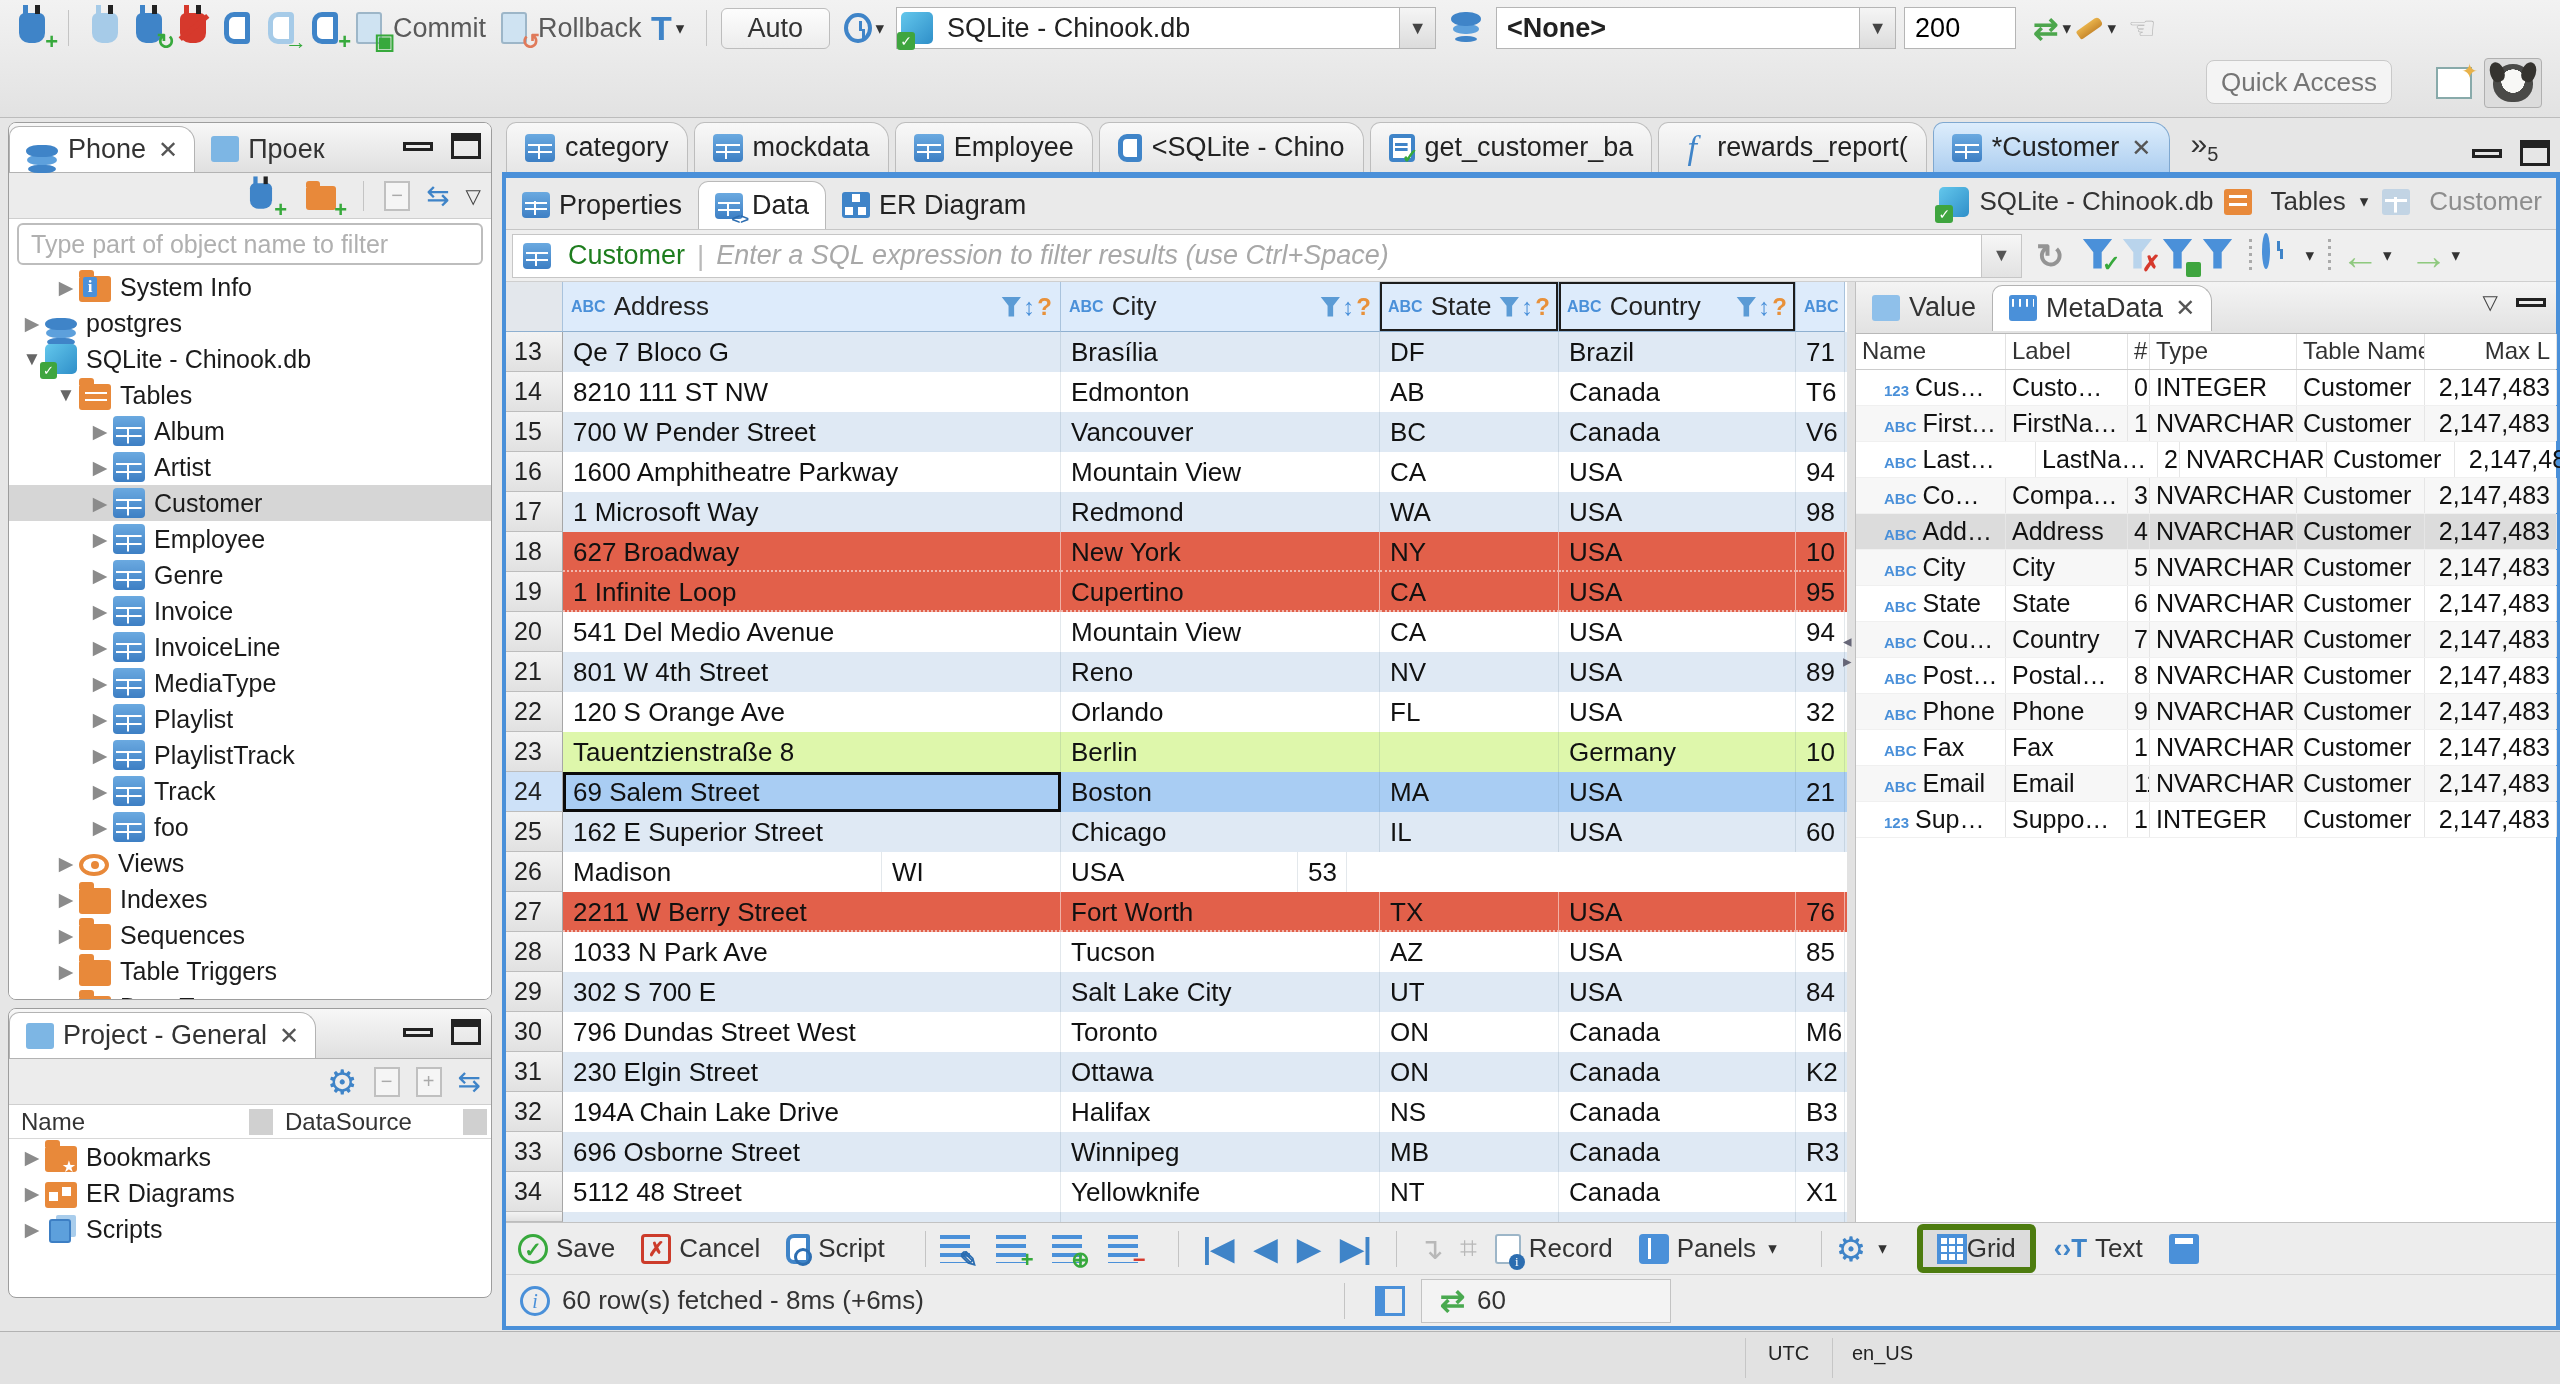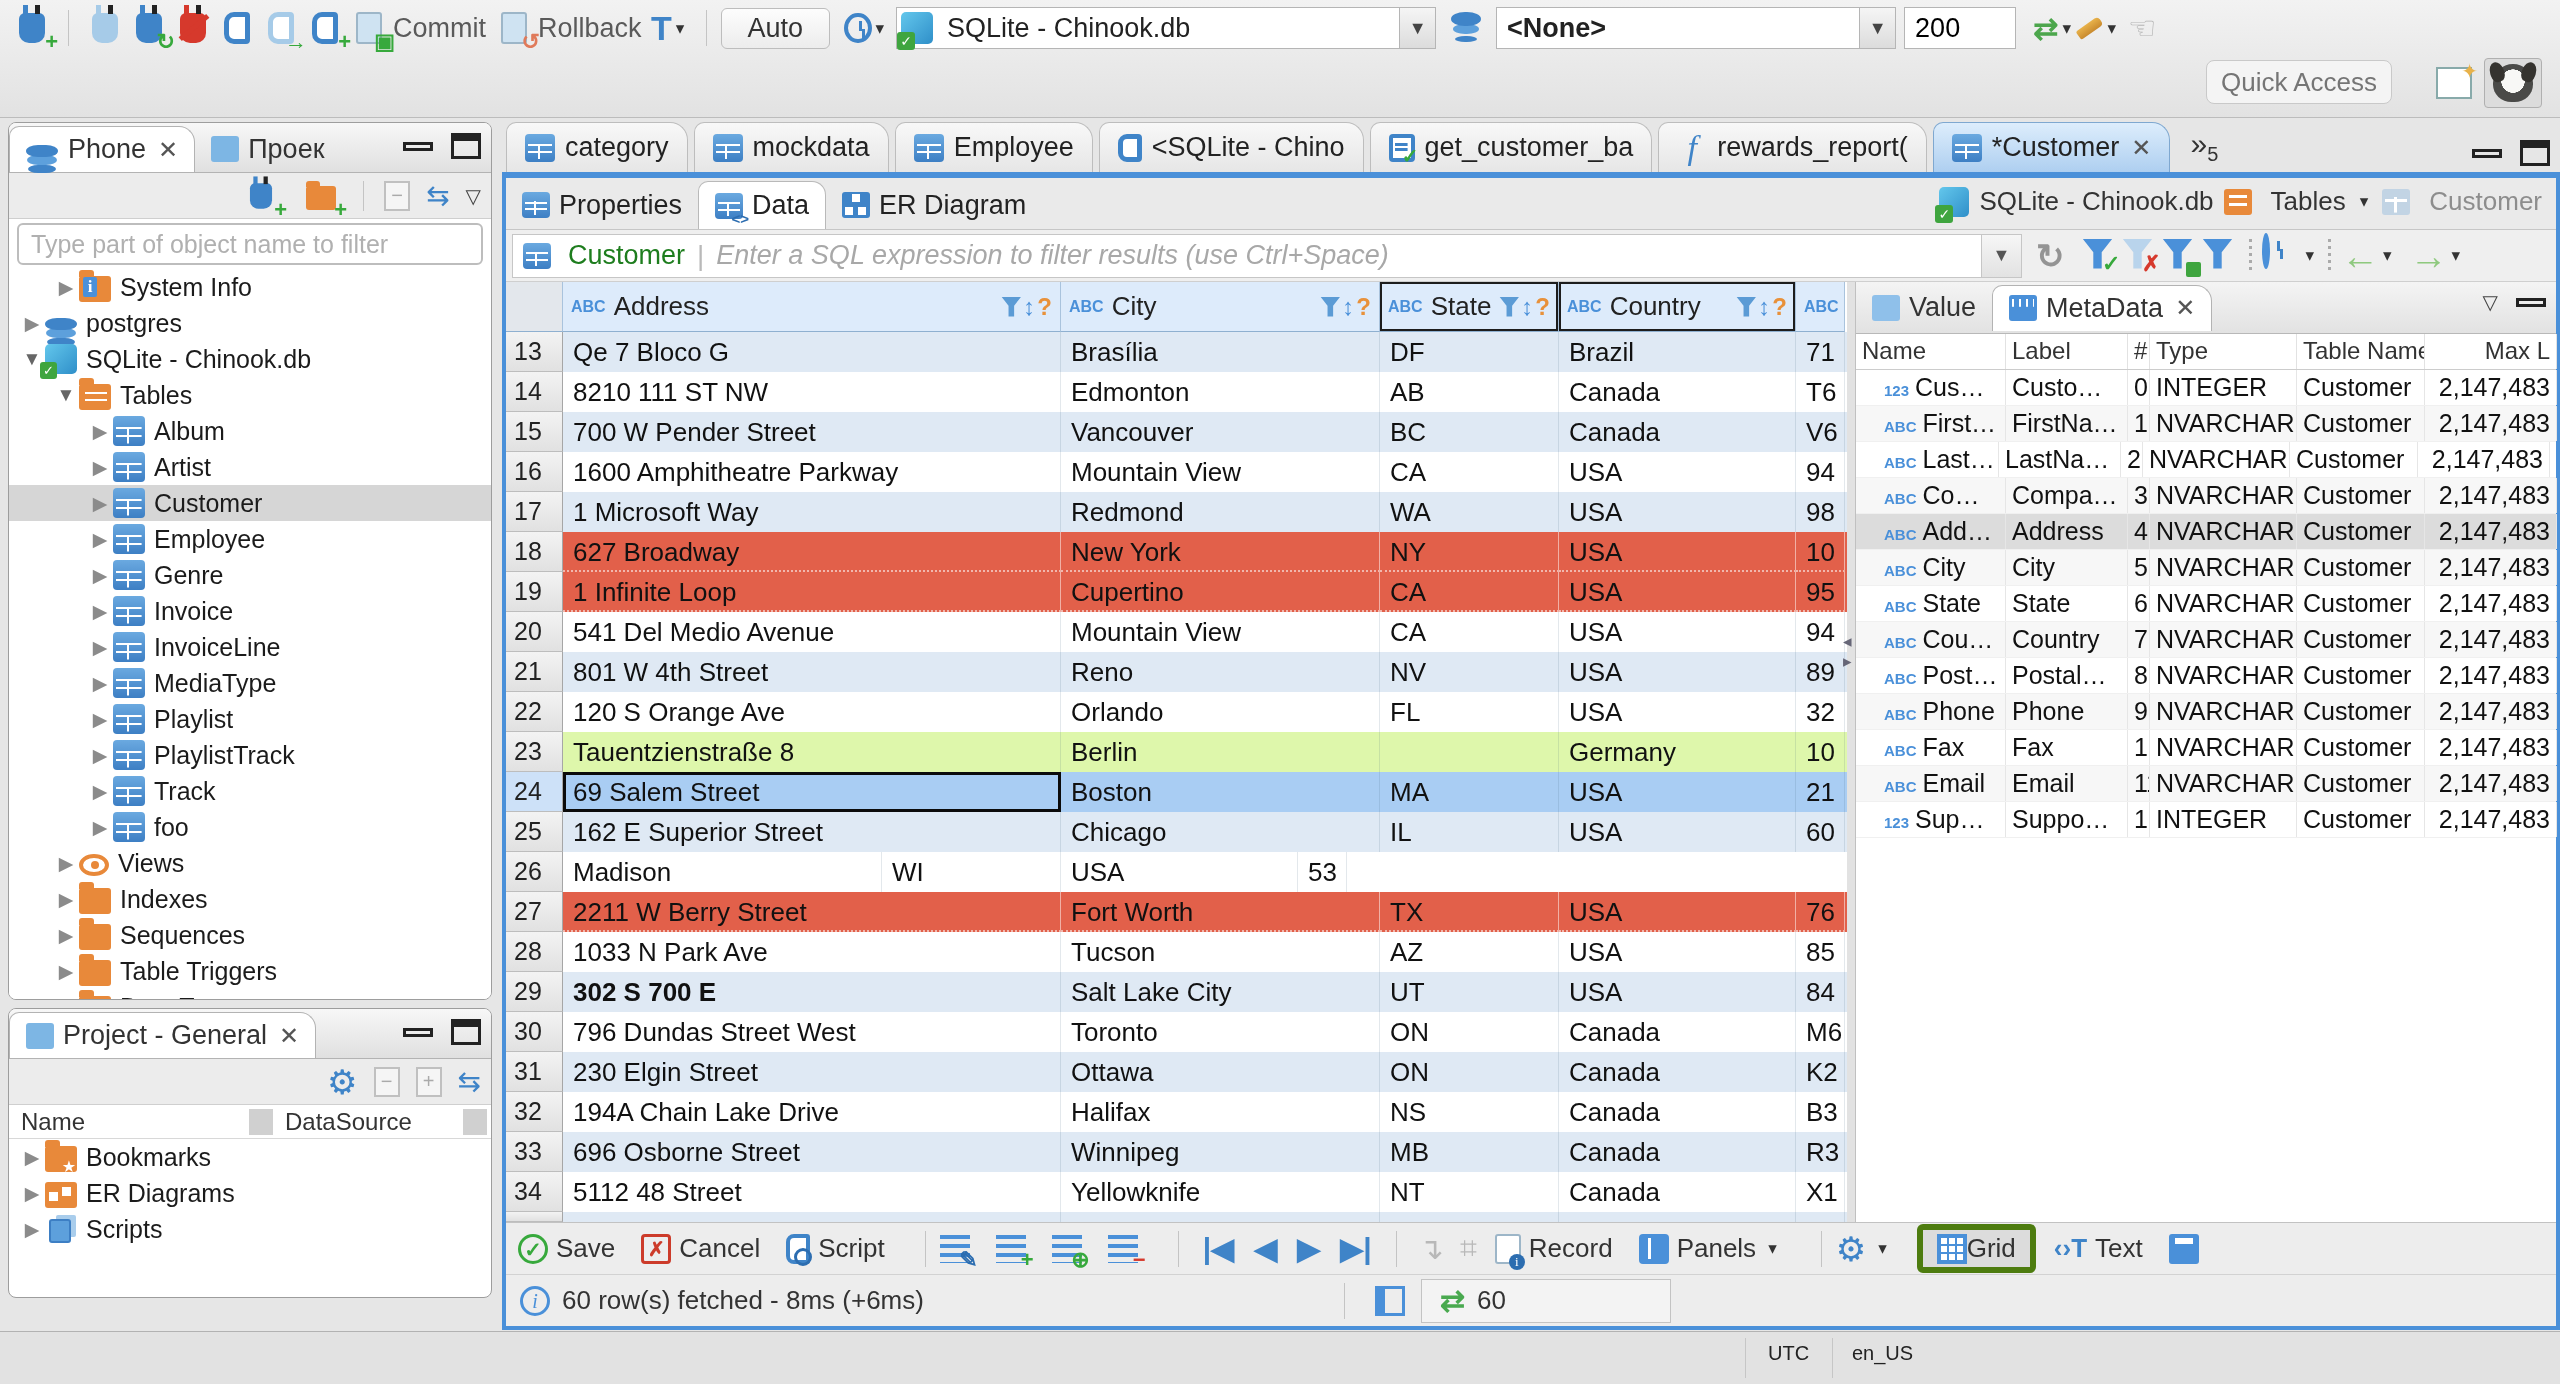--- a/index.html
+++ b/index.html
@@ -752,21 +752,21 @@
         <div class="grow v-white">
           <div class="gnum">28</div>
           <div class="gcell" style="width: 498px;">1033 N Park Ave</div>
           <div class="gcell" style="width: 319px;">Tucson</div>
           <div class="gcell" style="width: 179px;">AZ</div>
           <div class="gcell" style="width: 237px;">USA</div>
           <div class="gcell" style="width: 49px;">85</div>
         </div>
         <div class="grow v-alt">
           <div class="gnum">29</div>
-          <div class="gcell" style="width: 498px; font-weight: bold;">302 S 700 E</div>
+          <div class="gcell" style="width: 498px;">302 S 700 E</div>
           <div class="gcell" style="width: 319px;">Salt Lake City</div>
           <div class="gcell" style="width: 179px;">UT</div>
           <div class="gcell" style="width: 237px;">USA</div>
           <div class="gcell" style="width: 49px;">84</div>
         </div>
         <div class="grow v-white">
           <div class="gnum">30</div>
           <div class="gcell" style="width: 498px;">796 Dundas Street West</div>
           <div class="gcell" style="width: 319px;">Toronto</div>
           <div class="gcell" style="width: 179px;">ON</div>
@@ -855,21 +855,21 @@
         </div>
         <div class="mrow alt">
           <div class="mc" style="width: 150px; padding-left: 28px;"><span class="kind">ABC</span>First…</div>
           <div class="mc" style="width: 122px;">FirstNa…</div>
           <div class="mc" style="width: 22px;">1</div>
           <div class="mc" style="width: 147px;">NVARCHAR</div>
           <div class="mc" style="width: 128px;">Customer</div>
           <div class="mc" style="width: 132px; text-align: right;">2,147,483</div>
         </div>
         <div class="mrow">
-          <div class="mc" style="width: 143px; padding-left: 28px;"><span class="kind">ABC</span>Last…</div>
+          <div class="mc" style="width: 180px; padding-left: 28px;"><span class="kind">ABC</span>Last…</div>
           <div class="mc" style="width: 122px;">LastNa…</div>
           <div class="mc" style="width: 22px;">2</div>
           <div class="mc" style="width: 147px;">NVARCHAR</div>
           <div class="mc" style="width: 128px;">Customer</div>
           <div class="mc" style="width: 132px; text-align: right;">2,147,483</div>
         </div>
         <div class="mrow alt">
           <div class="mc" style="width: 150px; padding-left: 28px;"><span class="kind">ABC</span>Co…</div>
           <div class="mc" style="width: 122px;">Compa…</div>
           <div class="mc" style="width: 22px;">3</div>

